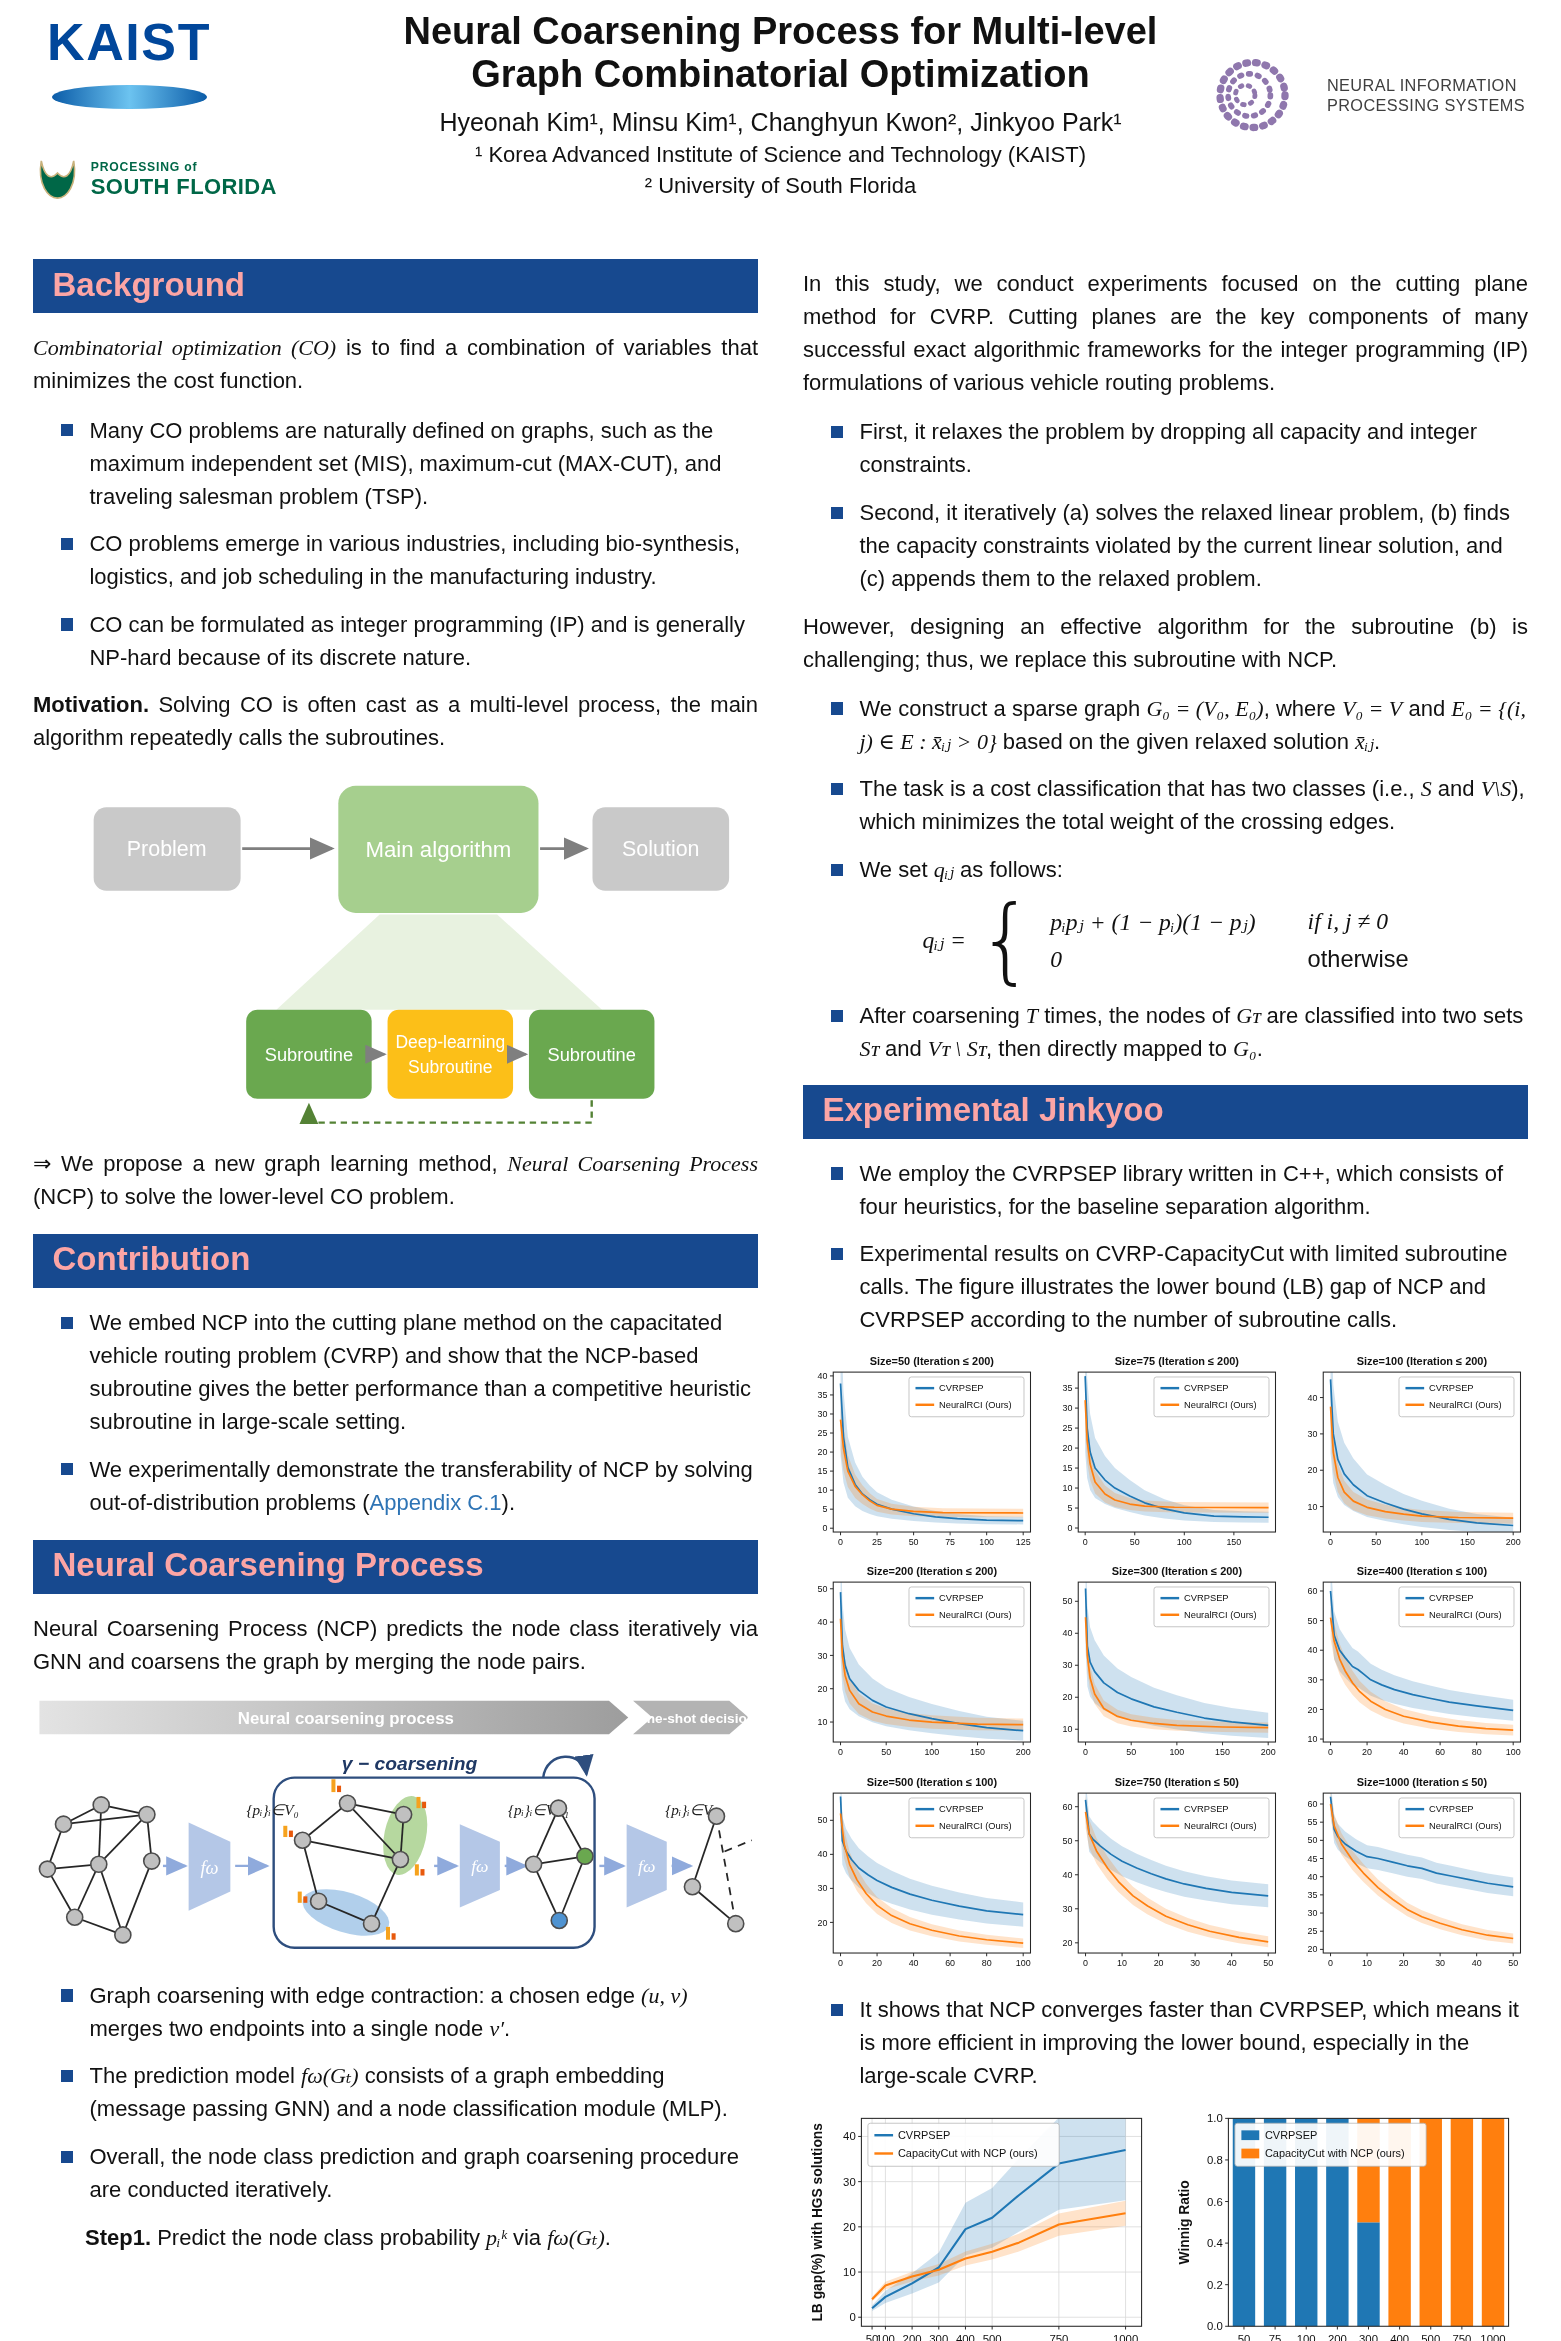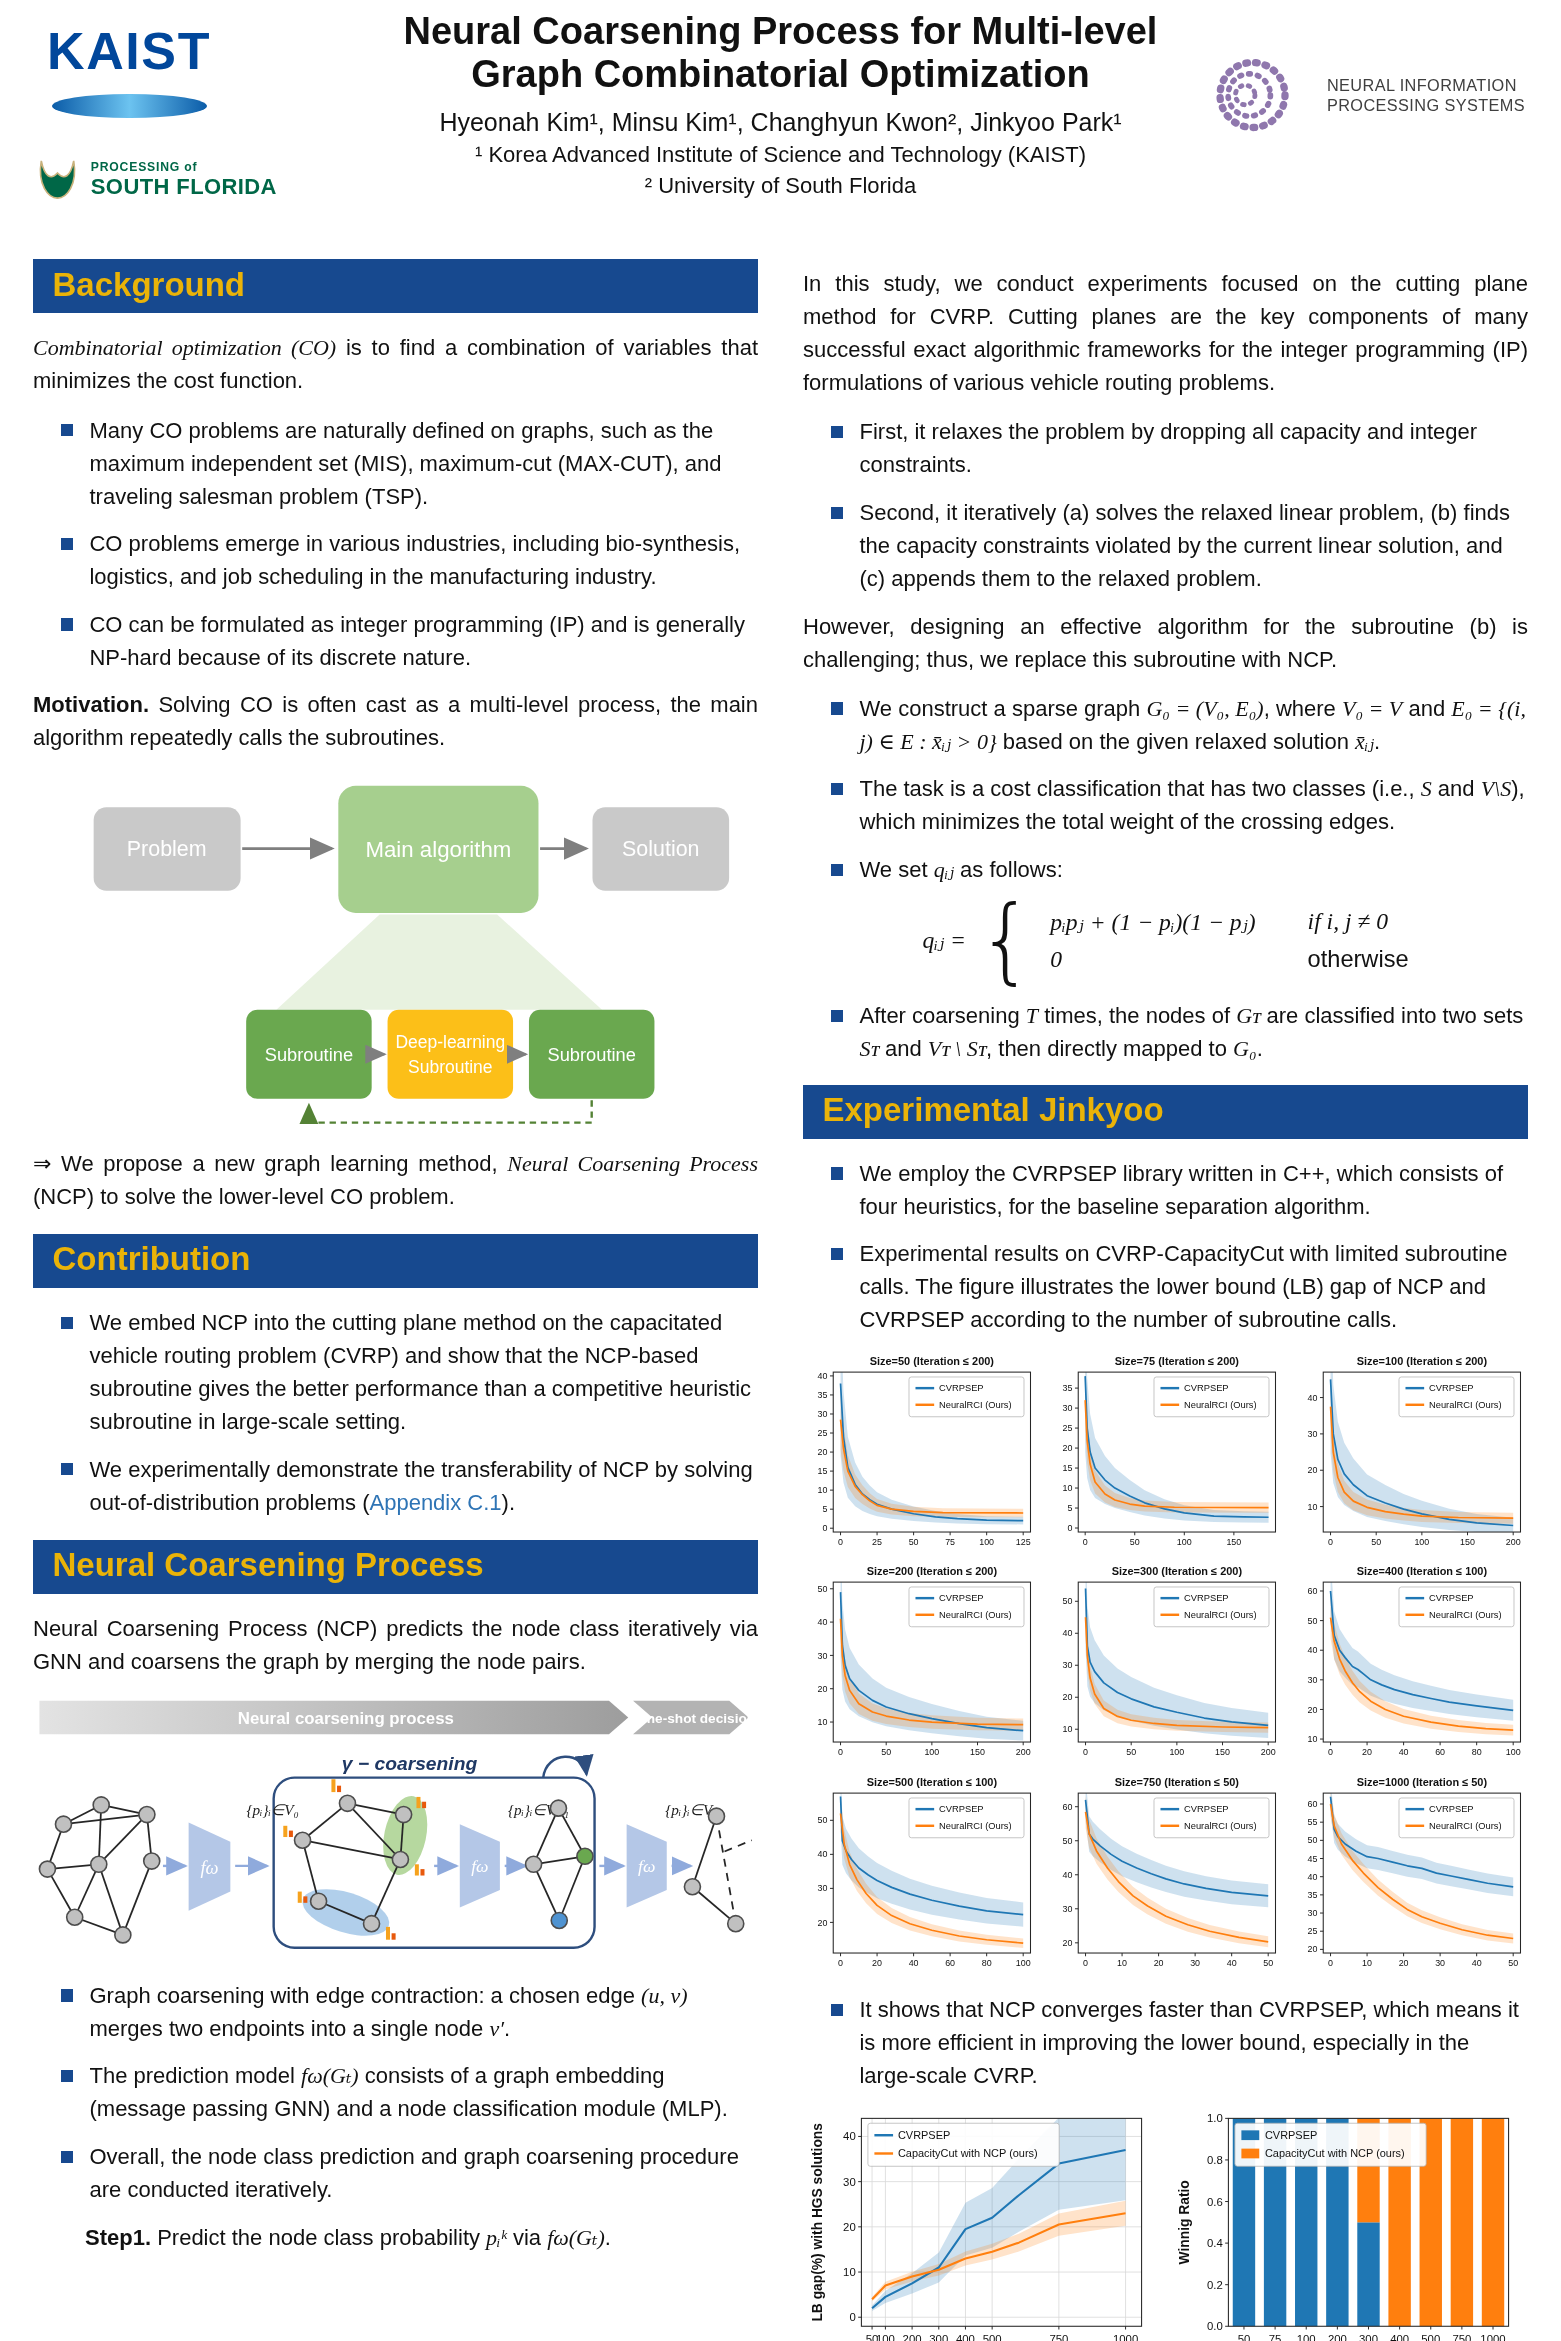--- a/index.html
+++ b/index.html
@@ -1,38 +1,38 @@
 <!DOCTYPE html>
 <html style="font-size:13px"><head>
 <meta charset="utf-8">
 <style>
   html,body{margin:0;padding:0;background:#ffffff;}
   body{width:1561px;height:2342px;position:relative;overflow:hidden;
        font-family:"Liberation Sans","DejaVu Sans",sans-serif;color:#111;}
   .poster{position:absolute;inset:0;}
   
   .hdr{position:relative;height:244px;}
-  .kaist{position:absolute;left:47px;top:21px;text-align:left;}
+  .kaist{position:absolute;left:47px;top:12px;text-align:left;}
   .kaist-word{font-size:52px;font-weight:bold;color:#01479b;letter-spacing:1.6px;font-family:"Liberation Sans",sans-serif;}
   .kaist-lens{width:155px;height:24.4px;margin:13px auto 0;border-radius:50%;
      background:linear-gradient(90deg,#0b5ca8,#6cc3f0 50%,#0b5ca8);}
   .usf{position:absolute;left:34px;top:156px;display:flex;align-items:center;gap:9.8px;}
   .usf-text .l1{font-size:12.2px;color:#006747;font-weight:bold;letter-spacing:0.8px;}
   .usf-text .l2{font-size:22px;color:#006747;font-weight:bold;letter-spacing:0.4px;}
   .titles{text-align:center;padding-top:10px;margin:0 350px;}
   .t1{font-size:38px;font-weight:bold;line-height:1.12;}
   .auth{font-size:25px;margin-top:13px;}
   .affil{font-size:22px;margin-top:4.9px;}
   .neurips{position:absolute;right:36px;top:47px;display:flex;align-items:center;gap:9.8px;}
   .neurips-text{font-size:16.3px;color:#3f3f3f;letter-spacing:0.4px;line-height:1.25;margin-left:19px;}
   
   .col{position:absolute;top:259px;width:725px;}
   #col-left{left:33px;}
   #col-right{left:803px;}
-  .bar{background:#17498f;color:#eab308;font-weight:bold;font-size:33px;
+  .bar{background:#17498f;color:#fca5a5;font-weight:bold;font-size:33px;
        padding:6.5px 19.5px 9.8px;margin-bottom:18px;}
   .txt{font-size:22px;line-height:1.5;}
   .just{text-align:justify;}
   p.txt{margin:8.1px 0 16.3px;}
   .bullet{display:flex;margin:14.6px 0 14.6px 28px;font-size:22px;line-height:1.5;}
   .bullet .sq{flex:none;width:12.2px;height:12.2px;background:#17498f;margin:10.6px 16.3px 0 0;}
   .m{font-style:italic;font-family:"Liberation Serif","DejaVu Serif",serif;}
   .bold{font-weight:bold;}
   .link{color:#2e74b5;}
   .step{margin:13px 0 13px 52px;font-size:22px;line-height:1.5;}

